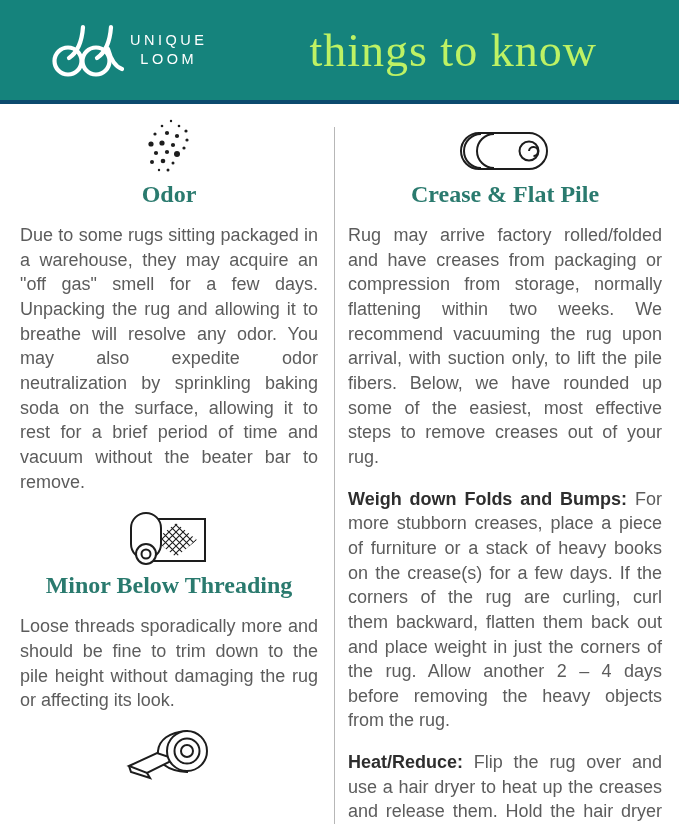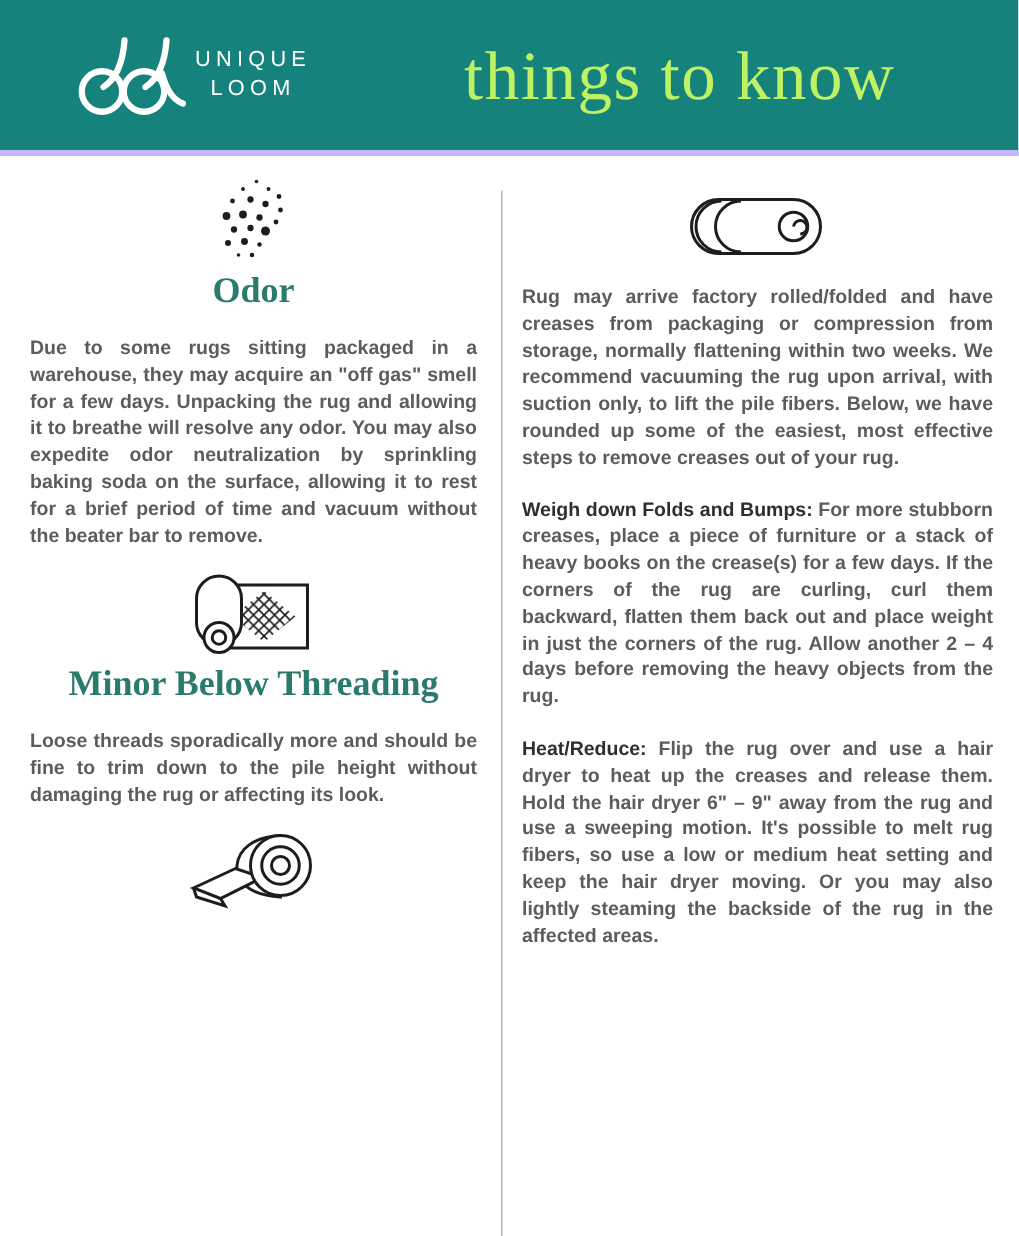--- a/index.html
+++ b/index.html
@@ -2,21 +2,21 @@
 <html><head>
 <meta charset="utf-8">
 <style>
   html,body { margin:0; padding:0; }
   body {
     width:679px; height:824px; background:#ffffff; overflow:hidden;
     font-family:"Liberation Sans", sans-serif; position:relative;
   }
   
   .header {
-    height:100px; background:#15837c; border-bottom:4px solid #c4b5fd;
+    height:100px; background:#15837c; border-bottom:4px solid #0c4a6e;
     display:flex; align-items:center;
   }
   .brand { display:flex; align-items:center; margin-left:50px; }
   .brand-logo { width:74px; height:62px; }
   .brand-text {
     color:#ffffff; font-size:14.5px; letter-spacing:3.5px;
     line-height:1.3; text-align:center; margin-left:6px; font-weight:400;
   }
   .header-title {
     color:#bef264; font-family:"Liberation Serif", serif;
@@ -32,22 +32,22 @@
   .col { box-sizing:border-box; }
   .col-left  { width:334px; padding:14px 16px 0 20px; }
   .col-right { width:345px; padding:24px 17px 0 14px; }
   .section { text-align:center; }
   .icon-wrap { display:flex; justify-content:center; align-items:flex-end; }
   .section h2 {
     font-family:"Liberation Serif", serif; font-weight:700;
     color:#2a7a6e; font-size:24px; margin:7px 0 3px;
   }
   .section p, .tip {
-    text-align:justify; color:#5c5c5c; font-size:13px;
-    line-height:1.37; margin:15px 0 0;font-weight:bold;
+    text-align:justify; color:#5c5c5c; font-size:18px;
+    line-height:1.37; margin:15px 0 0;
   }
   .sec-odor      { margin-top:0; }
   .sec-threading { margin-top:17px; }
   .sec-rugpad    { margin-top:12px; }
   .tip { margin-top:17px; }
   .tip b { color:#2e2e2e; }
   svg .ln { fill:none; stroke:#1d1d1d; stroke-width:2; }
   svg .lnw { fill:#ffffff; stroke:#1d1d1d; stroke-width:2; }
 </style>
 </head>
@@ -148,20 +148,21 @@
     <div class="section">
       <div class="icon-wrap">
         <svg width="94" height="46" viewBox="0 0 94 46">
           <rect class="lnw" x="3" y="5" width="86" height="36" rx="18"></rect>
           <path class="ln" d="M23,6 a17,17 0 0 0 0,34"></path>
           <path class="ln" d="M36,6 a17,17 0 0 0 0,34"></path>
           <circle class="ln" cx="71" cy="23" r="9.5"></circle>
           <path class="ln" d="M71,23 a4.5,4.5 0 1 1 4.5,5"></path>
         </svg>
       </div>
+      <h2>Crease &amp; Flat Pile</h2>
       <p>Rug may arrive factory rolled/folded and have creases from packaging or compression from storage, normally flattening within two weeks. We recommend vacuuming the rug upon arrival, with suction only, to lift the pile fibers. Below, we have rounded up some of the easiest, most effective steps to remove creases out of your rug.</p>
     </div>
 
 
     <p class="tip"><b>Weigh down Folds and Bumps:</b> <span>For more stubborn creases, place a piece of furniture or a stack of heavy books on the crease(s) for a few days. If the corners of the rug are curling, curl them backward, flatten them back out and place weight in just the corners of the rug. Allow another 2 – 4 days before removing the heavy objects from the rug.</span></p>
 
     <p class="tip"><b>Heat/Reduce:</b> <span>Flip the rug over and use a hair dryer to heat up the creases and release them. Hold the hair dryer 6" – 9" away from the rug and use a sweeping motion. It's possible to melt rug fibers, so use a low or medium heat setting and keep the hair dryer moving. Or you may also lightly steaming the backside of the rug in the affected areas.</span></p>
 
   </div>
 </div>

